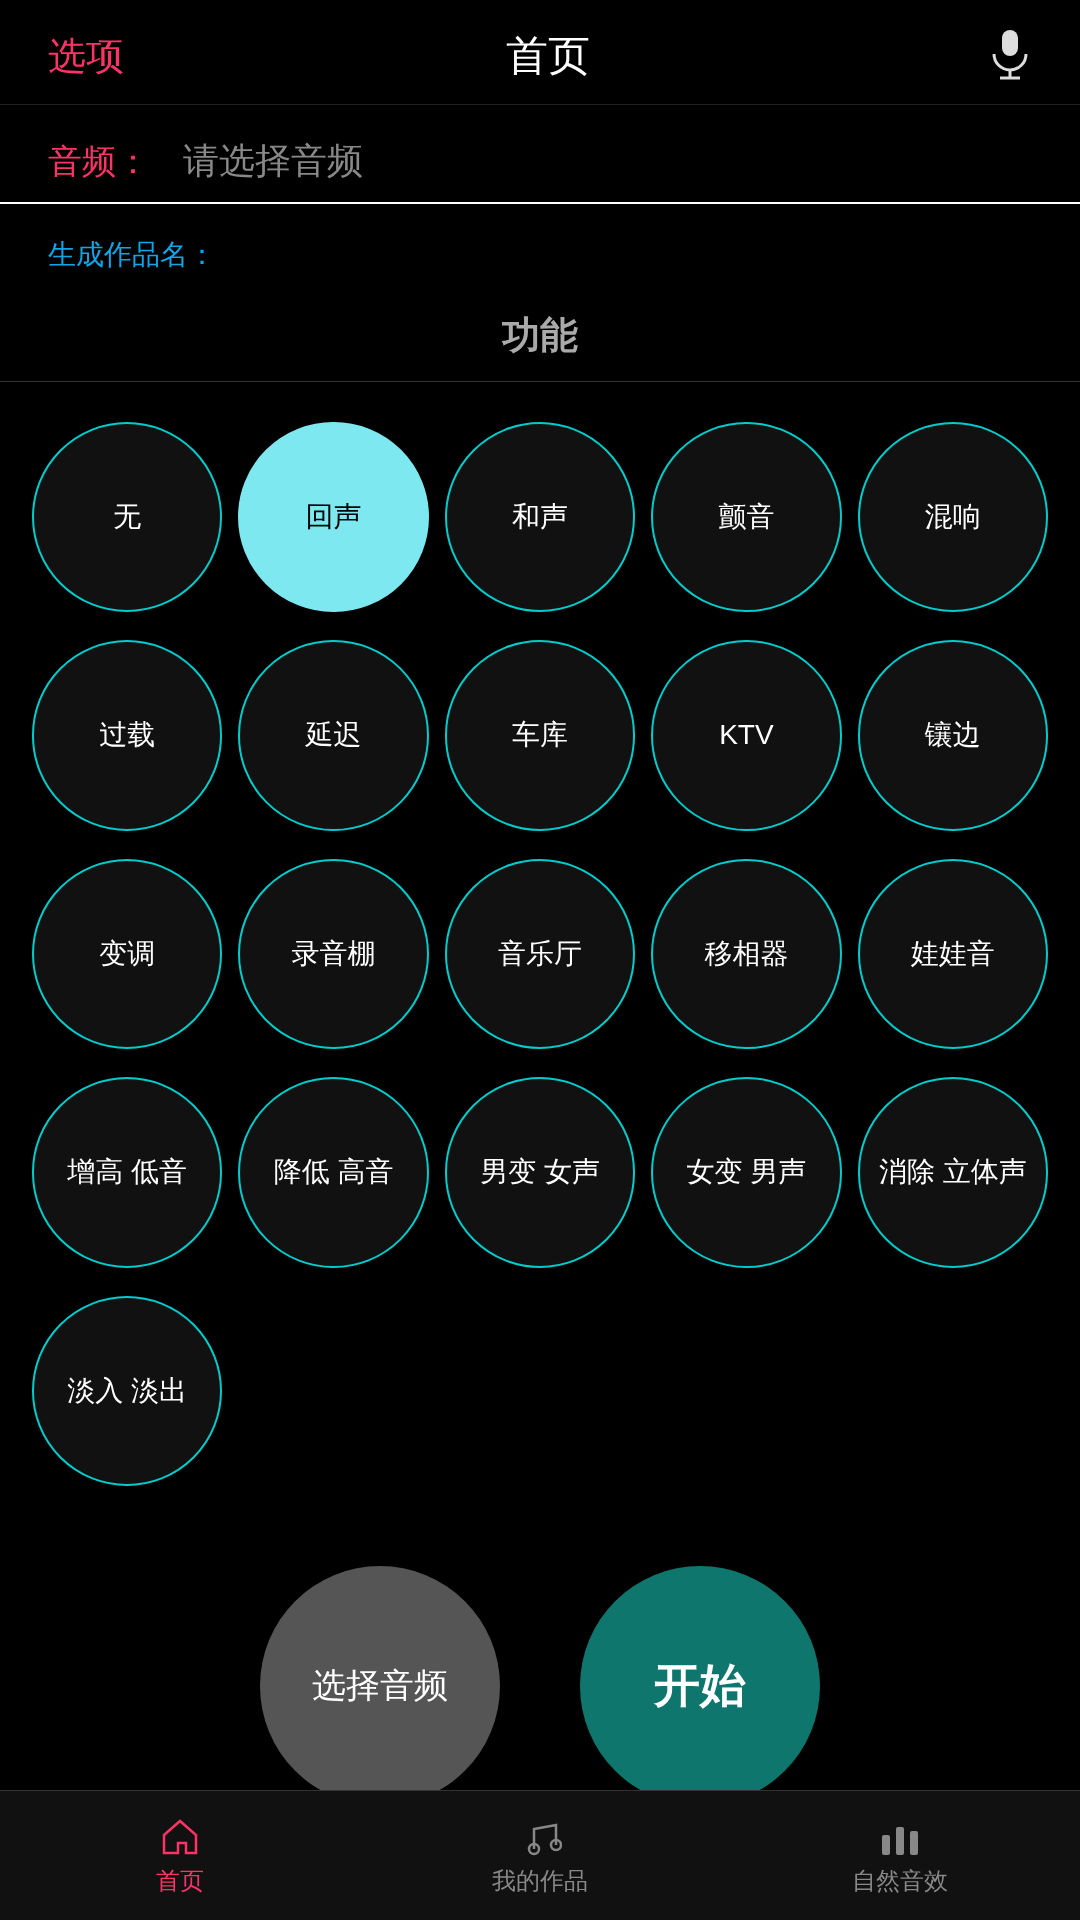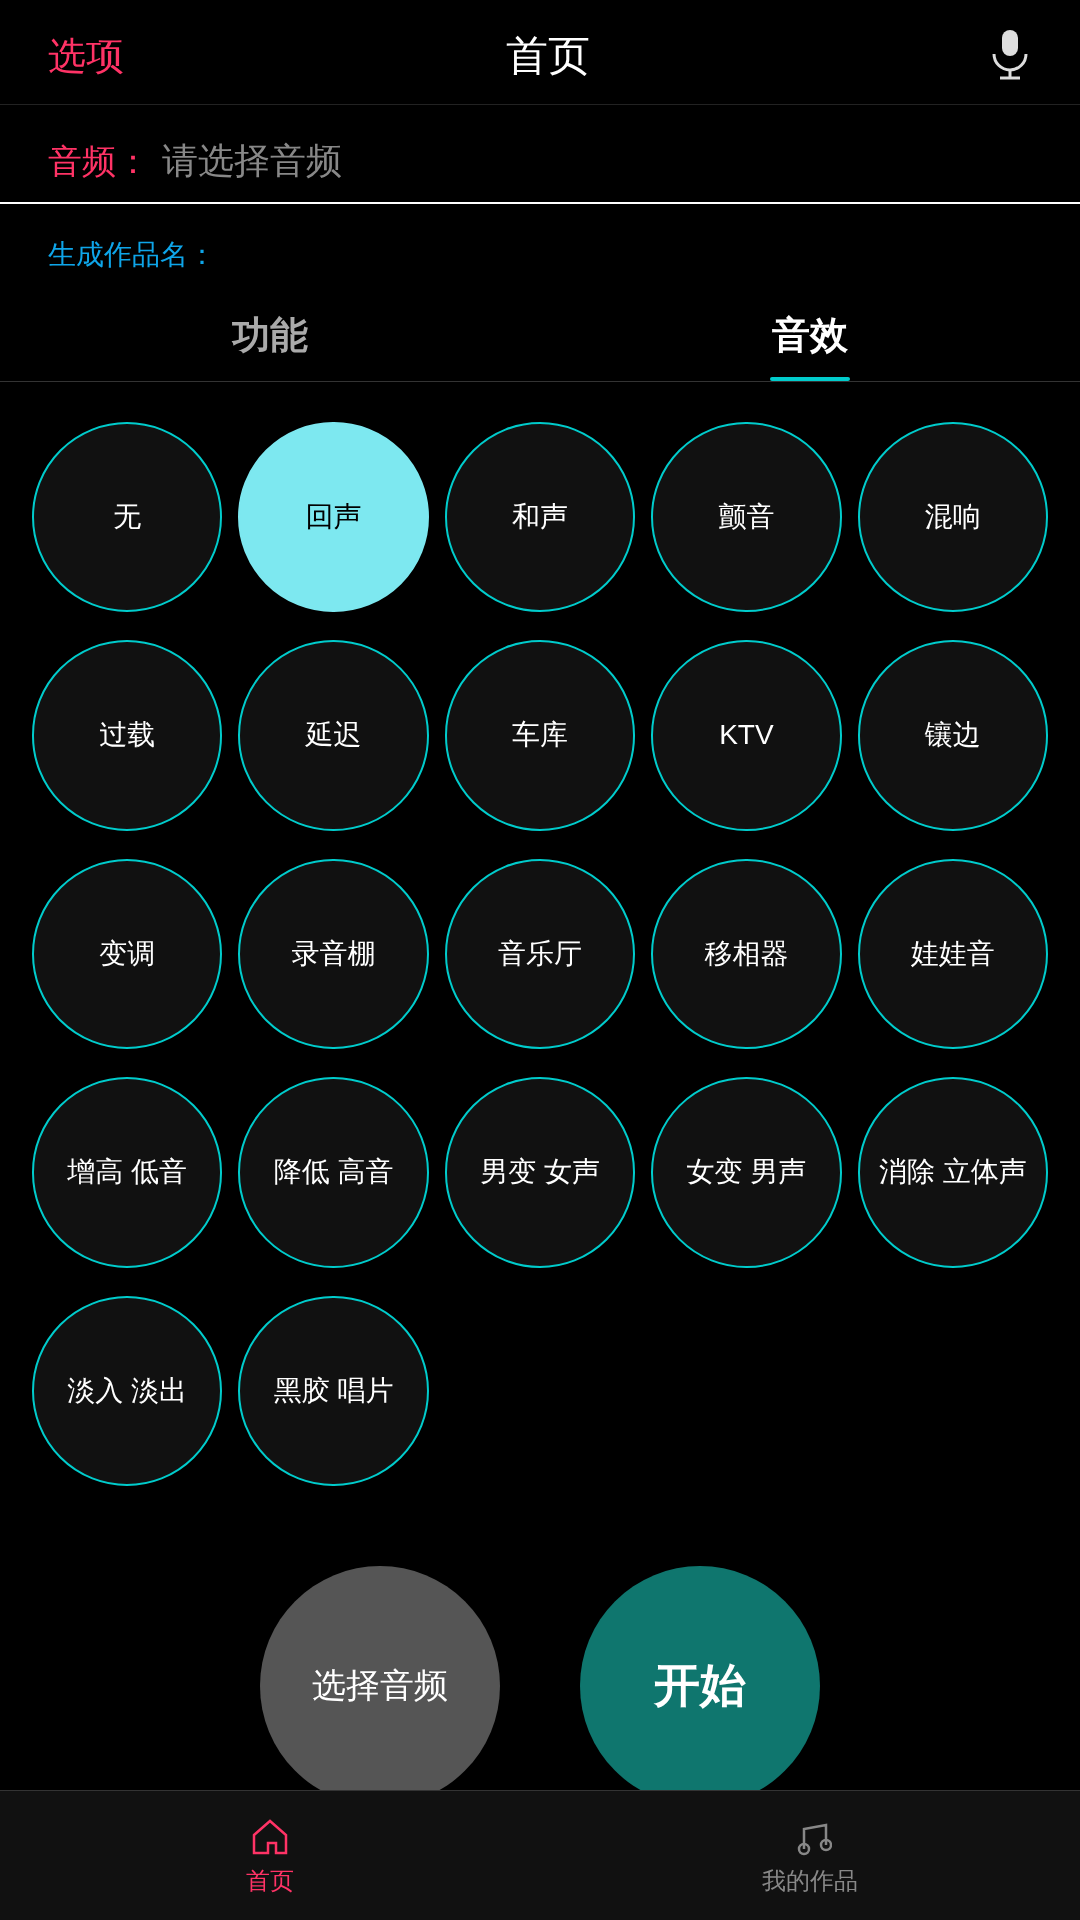--- a/index.html
+++ b/index.html
@@ -47,21 +47,21 @@
     .audio-row {
       display: flex;
       align-items: center;
       padding: 32px 48px 16px;
       border-bottom: 2px solid #fff;
       margin: 0 0 0;
     }
     .audio-label {
       color: #ff3366;
       font-size: 34px;
-      margin-right: 12px;
+      margin-right: 33px;
       white-space: nowrap;
     }
     .audio-placeholder {
       color: #888;
       font-size: 36px;
     }
 
     
     .title-row {
       padding: 32px 48px 16px;
@@ -236,21 +236,20 @@
   <span class="audio-label">音频：</span>
   <span class="audio-placeholder">请选择音频</span>
 </div>
 
 <div class="title-row">
   <span class="title-text">生成作品名：</span>
 </div>
 
 <div class="tabs">
   <div class="tab">功能</div>
-  <div class="tab active">音效</div>
 </div>
 
 <div class="effects-grid" id="effects-grid">
 <div class="effect-btn">无</div>
     <div class="effect-btn active">回声</div>
     <div class="effect-btn">和声</div>
     <div class="effect-btn">颤音</div>
     <div class="effect-btn">混响</div>
     <div class="effect-btn">过载</div>
     <div class="effect-btn">延迟</div>
@@ -267,22 +266,20 @@
     <div class="effect-btn">降低
 高音</div>
     <div class="effect-btn">男变
 女声</div>
     <div class="effect-btn">女变
 男声</div>
     <div class="effect-btn">消除
 立体声</div>
     <div class="effect-btn">淡入
 淡出</div>
-    <div class="effect-btn">黑胶
-唱片</div>
   </div>
 
 <div class="action-row">
   <button class="btn-select-audio">选择音频</button>
   <button class="btn-start">开始</button>
 </div>
 
 <div class="spacer-bottom"></div>
 
 <div class="bottom-nav">
@@ -300,15 +297,25 @@
     <div class="nav-icon">
       <svg width="44" height="44" viewBox="0 0 44 44" fill="none">
         <path d="M16 34V14l22-4v20" stroke="#888" stroke-width="2.5" fill="none"></path>
         <circle cx="16" cy="34" r="5" stroke="#888" stroke-width="2.5" fill="none"></circle>
         <circle cx="38" cy="30" r="5" stroke="#888" stroke-width="2.5" fill="none"></circle>
       </svg>
     </div>
     <span class="nav-label">我的作品</span>
   </div>
 
+  <div class="nav-item">
+    <div class="nav-icon">
+      <svg width="44" height="44" viewBox="0 0 44 44" fill="none">
+        <rect x="4" y="20" width="8" height="20" rx="2" fill="#888"></rect>
+        <rect x="18" y="12" width="8" height="28" rx="2" fill="#888"></rect>
+        <rect x="32" y="16" width="8" height="24" rx="2" fill="#888"></rect>
+      </svg>
+    </div>
+    <span class="nav-label">自然音效</span>
+  </div>
 
 
 </div>
 
 </body></html>

